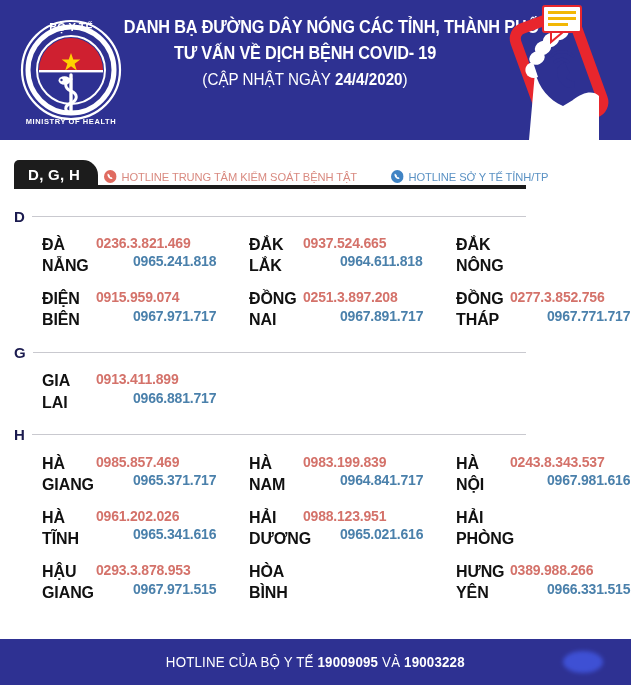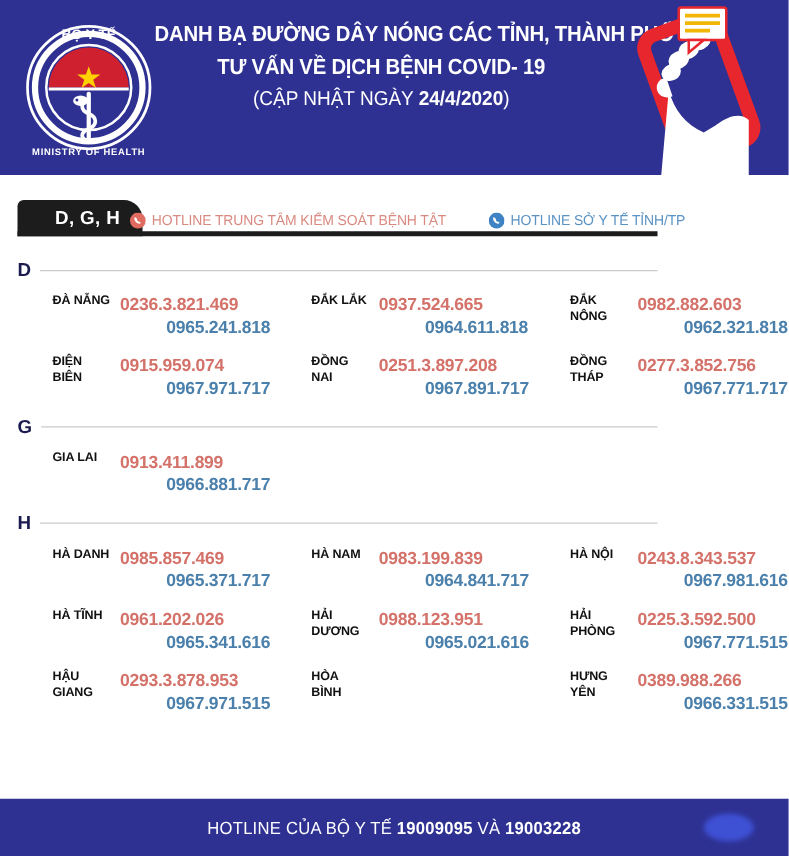--- a/index.html
+++ b/index.html
@@ -97,21 +97,21 @@
     bottom: 5px;
     height: 4px;
     background: #1c1c1c;
   }
 
   .tab {
     position: absolute;
     left: 14px;
     bottom: 5px;
     height: 29px;
-    padding: 0 18px 0 30px;
+    padding: 0 18px 0 14px;
     background: #1c1c1c;
     color: #ffffff;
     font-size: 15px;
     font-weight: 700;
     letter-spacing: 0.3px;
     display: flex;
     align-items: center;
     border-top-left-radius: 5px;
     border-top-right-radius: 15px;
   }
@@ -173,21 +173,21 @@
   .cell {
     display: flex;
     align-items: flex-start;
     gap: 8px;
   }
   .cell.empty { visibility: hidden; }
 
   .prov {
     width: 74px;
     flex: 0 0 74px;
-    font-size: 10px;
+    font-size: 16px;
     font-weight: 700;
     color: #111111;
     line-height: 1.32;
     letter-spacing: -0.1px;
     padding-left: 28px;
   }
   .nums {
     display: flex;
     flex-direction: column;
     line-height: 1.32;
@@ -348,24 +348,20 @@
           </div>
           <div class="cell">
             <div class="prov">ĐẮK LẮK</div>
             <div class="nums">
               <div class="num cdc">0937.524.665</div>
               <div class="num dept">0964.611.818</div>
             </div>
           </div>
           <div class="cell">
             <div class="prov">ĐẮK NÔNG</div>
-            <div class="nums">
-              <div class="num cdc">0982.882.603</div>
-              <div class="num dept">0962.321.818</div>
-            </div>
           </div>
           <div class="cell">
             <div class="prov">ĐIỆN BIÊN</div>
             <div class="nums">
               <div class="num cdc">0915.959.074</div>
               <div class="num dept">0967.971.717</div>
             </div>
           </div>
           <div class="cell">
             <div class="prov">ĐỒNG NAI</div>
@@ -412,21 +408,21 @@
           </div>
         </div>
       </div>
       <div class="section">
         <div class="section-head">
           <div class="section-letter">H</div>
           <div class="section-line"></div>
         </div>
         <div class="grid">
           <div class="cell">
-            <div class="prov">HÀ DANH</div>
+            <div class="prov">HÀ GIANG</div>
             <div class="nums">
               <div class="num cdc">0985.857.469</div>
               <div class="num dept">0965.371.717</div>
             </div>
           </div>
           <div class="cell">
             <div class="prov">HÀ NAM</div>
             <div class="nums">
               <div class="num cdc">0983.199.839</div>
               <div class="num dept">0964.841.717</div>
@@ -448,24 +444,20 @@
           </div>
           <div class="cell">
             <div class="prov">HẢI DƯƠNG</div>
             <div class="nums">
               <div class="num cdc">0988.123.951</div>
               <div class="num dept">0965.021.616</div>
             </div>
           </div>
           <div class="cell">
             <div class="prov">HẢI PHÒNG</div>
-            <div class="nums">
-              <div class="num cdc">0225.3.592.500</div>
-              <div class="num dept">0967.771.515</div>
-            </div>
           </div>
           <div class="cell">
             <div class="prov">HẬU GIANG</div>
             <div class="nums">
               <div class="num cdc">0293.3.878.953</div>
               <div class="num dept">0967.971.515</div>
             </div>
           </div>
           <div class="cell">
             <div class="prov">HÒA BÌNH</div>

